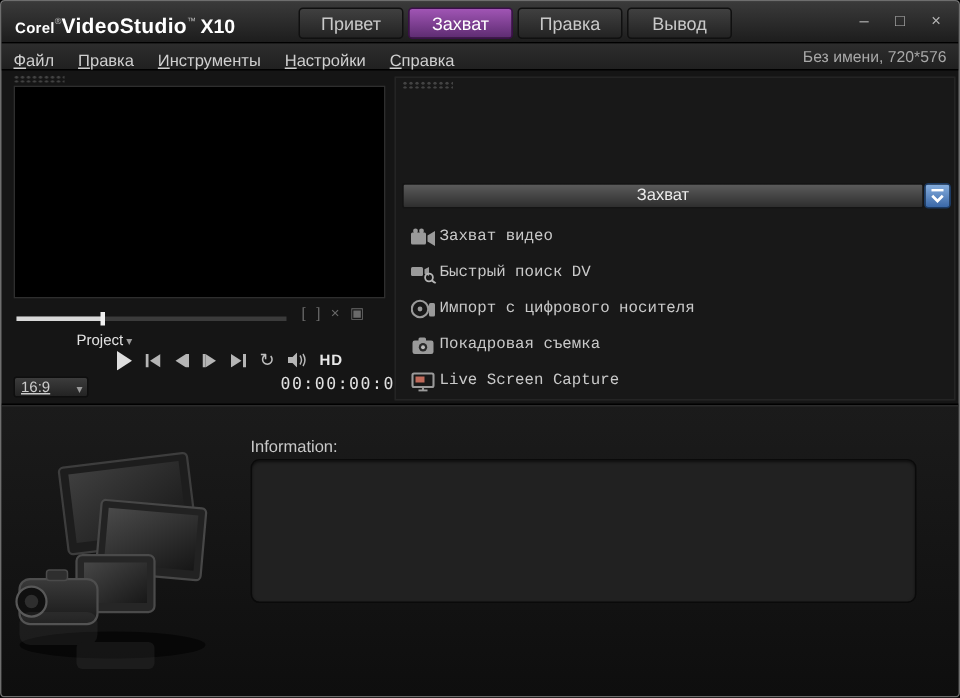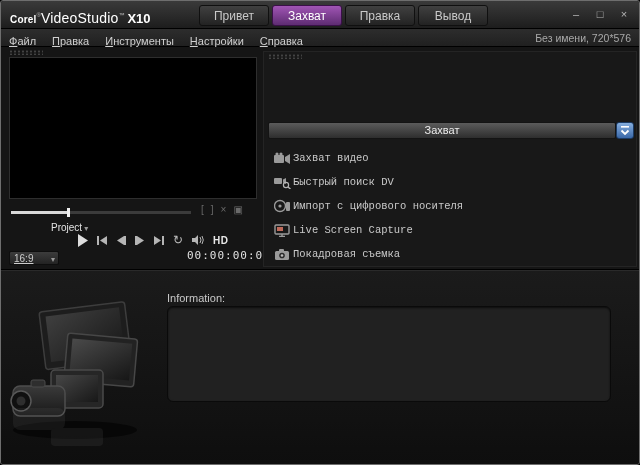--- a/index.html
+++ b/index.html
@@ -11,21 +11,21 @@
   }
   
   .titlebar{
     position:absolute; top:0; left:0; right:0; height:28px;
     background:linear-gradient(#3a3a3a,#1d1d1d);
     border-bottom:1px solid #000;
   }
   .logo{ position:absolute; left:9px; top:0; height:28px; line-height:28px; color:#fff; white-space:nowrap;}
   .logo .brand{ font-size:10px; font-weight:bold; letter-spacing:.2px;}
   .logo sup{ font-size:6px; color:#bbb; vertical-align:super;}
-  .logo .product{ font-size:14px; font-weight:normal; letter-spacing:.2px;}
+  .logo .product{ font-size:14px; font-weight:bold; letter-spacing:.2px;}
   .logo .version{ font-size:13px; font-weight:bold; margin-left:3px;}
   .tabs{ position:absolute; left:198px; top:4px; display:flex; gap:3px;}
   .tab{
     width:70px; height:21px; line-height:21px; text-align:center;
     font-size:12px; color:#c9c9c9; border-radius:3px;
     background:linear-gradient(#404040,#232323);
     border:1px solid #101010; cursor:default;
   }
   .tab.active{
     color:#fff;
@@ -254,38 +254,38 @@
               <circle cx="6" cy="7" r="5.5" fill="none" stroke="#9a9a9a" stroke-width="1.4"></circle>
               <circle cx="6" cy="7" r="1.6" fill="#9a9a9a"></circle>
               <rect x="12" y="3" width="4" height="9" rx="1" fill="#9a9a9a"></rect>
             </svg>
         </span>
         <span class="label">Импорт с цифрового носителя</span>
       </div>
       <div class="cap-item">
         <span class="icon-cell">
           <svg width="16" height="13" viewBox="0 0 16 13">
+              <rect x="1" y="3" width="14" height="9" rx="1.5" fill="#9a9a9a"></rect>
+              <rect x="5" y="1" width="5" height="3" rx="1" fill="#9a9a9a"></rect>
+              <circle cx="8" cy="7.5" r="2.8" fill="#2a2a2a"></circle>
+              <circle cx="8" cy="7.5" r="1.3" fill="#bdbdbd"></circle>
+            </svg>
+        </span>
+        <span class="label">Покадровая съемка</span>
+      </div>
+      <div class="cap-item">
+        <span class="icon-cell">
+          <svg width="16" height="13" viewBox="0 0 16 13">
               <rect x="1" y="1" width="14" height="9" rx="1" fill="none" stroke="#9a9a9a" stroke-width="1.4"></rect>
               <rect x="3" y="3" width="6" height="4" fill="#c06a5a"></rect>
               <line x1="8" y1="10" x2="8" y2="12" stroke="#9a9a9a" stroke-width="1.4"></line>
               <line x1="5" y1="12.4" x2="11" y2="12.4" stroke="#9a9a9a" stroke-width="1.4"></line>
             </svg>
         </span>
         <span class="label">Live Screen Capture</span>
-      </div>
-      <div class="cap-item">
-        <span class="icon-cell">
-          <svg width="16" height="13" viewBox="0 0 16 13">
-              <rect x="1" y="3" width="14" height="9" rx="1.5" fill="#9a9a9a"></rect>
-              <rect x="5" y="1" width="5" height="3" rx="1" fill="#9a9a9a"></rect>
-              <circle cx="8" cy="7.5" r="2.8" fill="#2a2a2a"></circle>
-              <circle cx="8" cy="7.5" r="1.3" fill="#bdbdbd"></circle>
-            </svg>
-        </span>
-        <span class="label">Покадровая съемка</span>
       </div>
     </div>
   </div>
 
   <div class="bottom-panel">
     <div class="info-label">Information:</div>
     <div class="info-box"></div>
 
     <svg class="illustration" width="155" height="150" viewBox="0 0 155 150">
       <defs>

